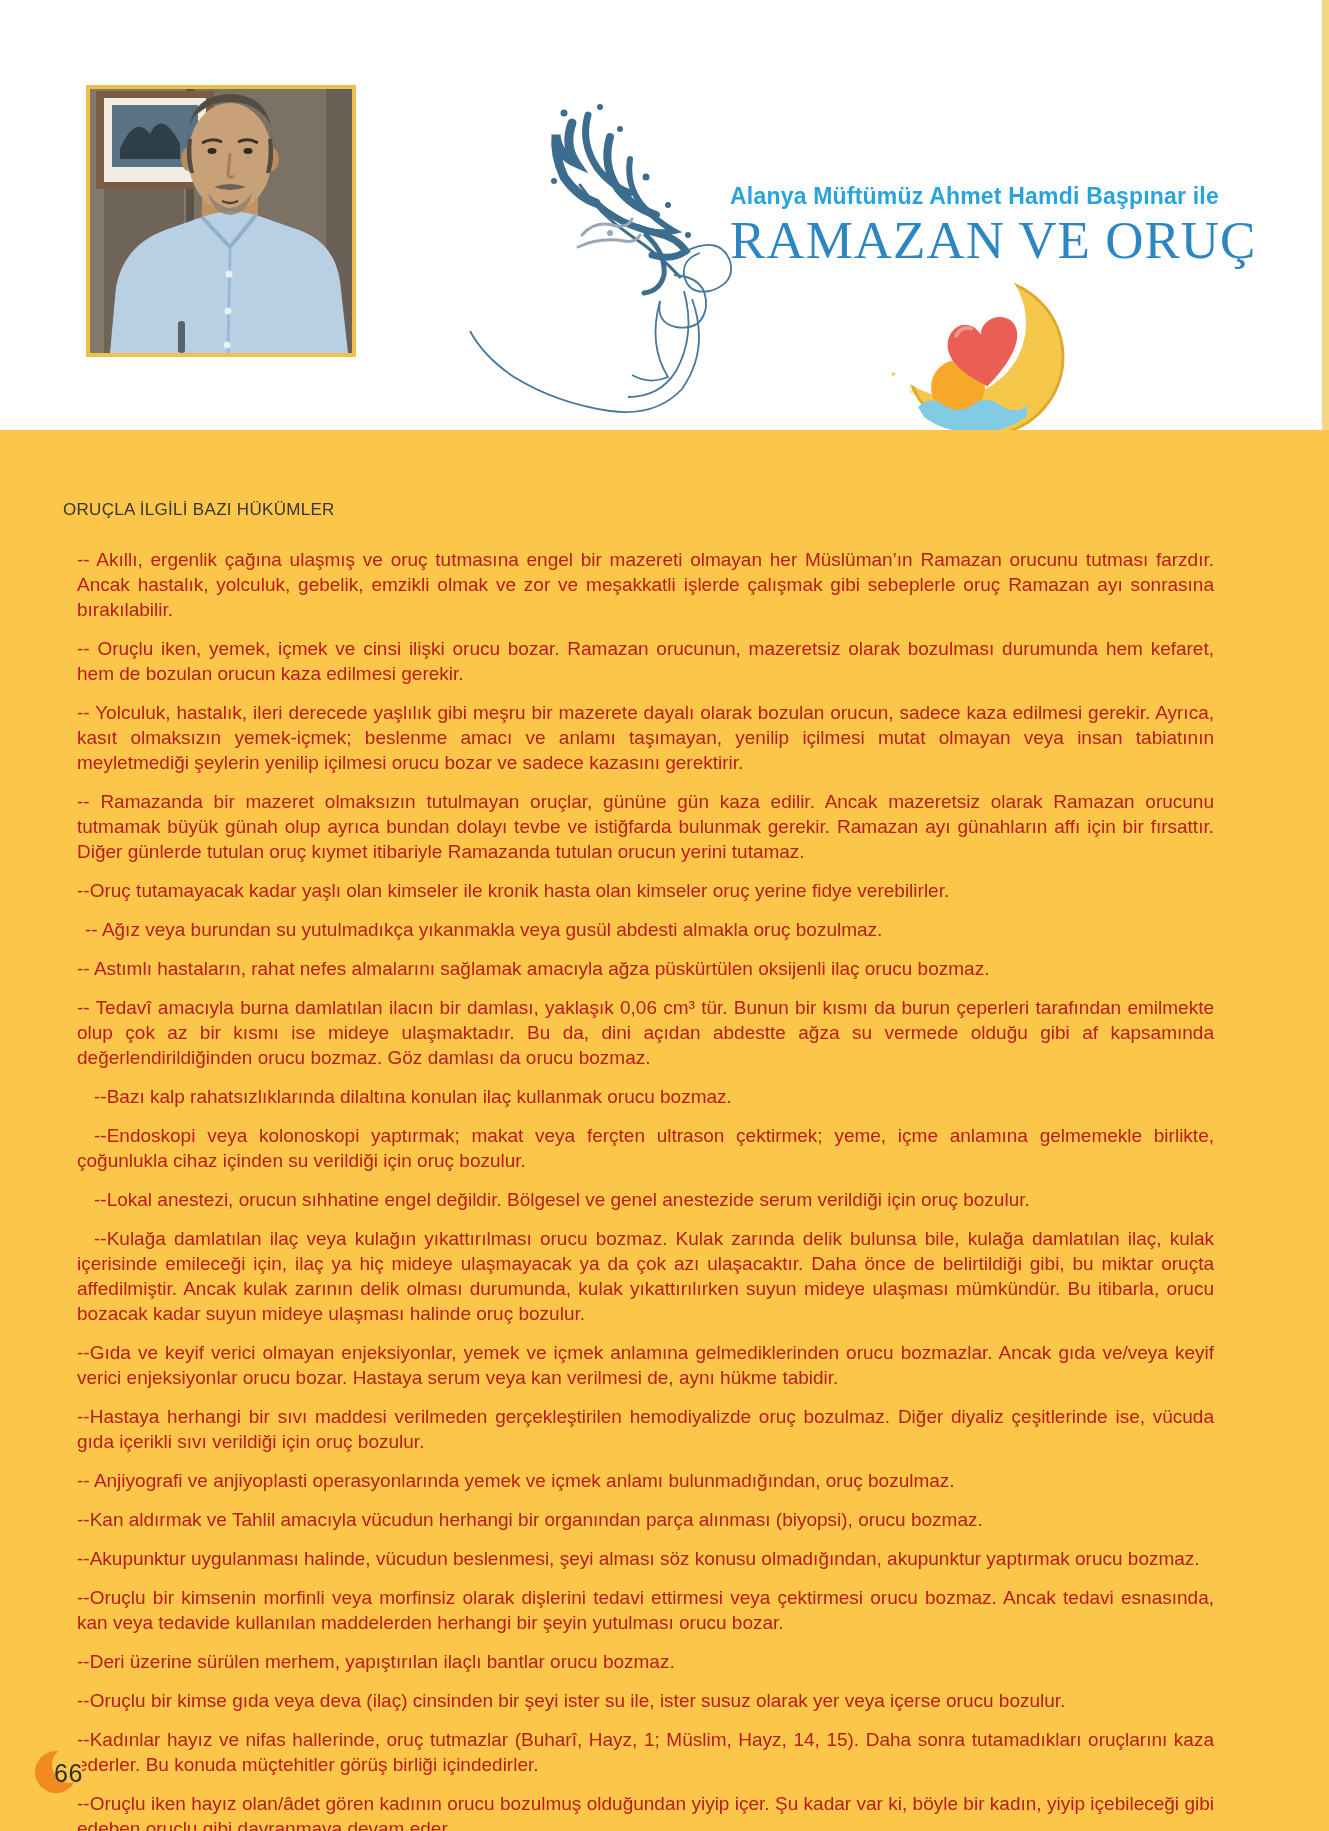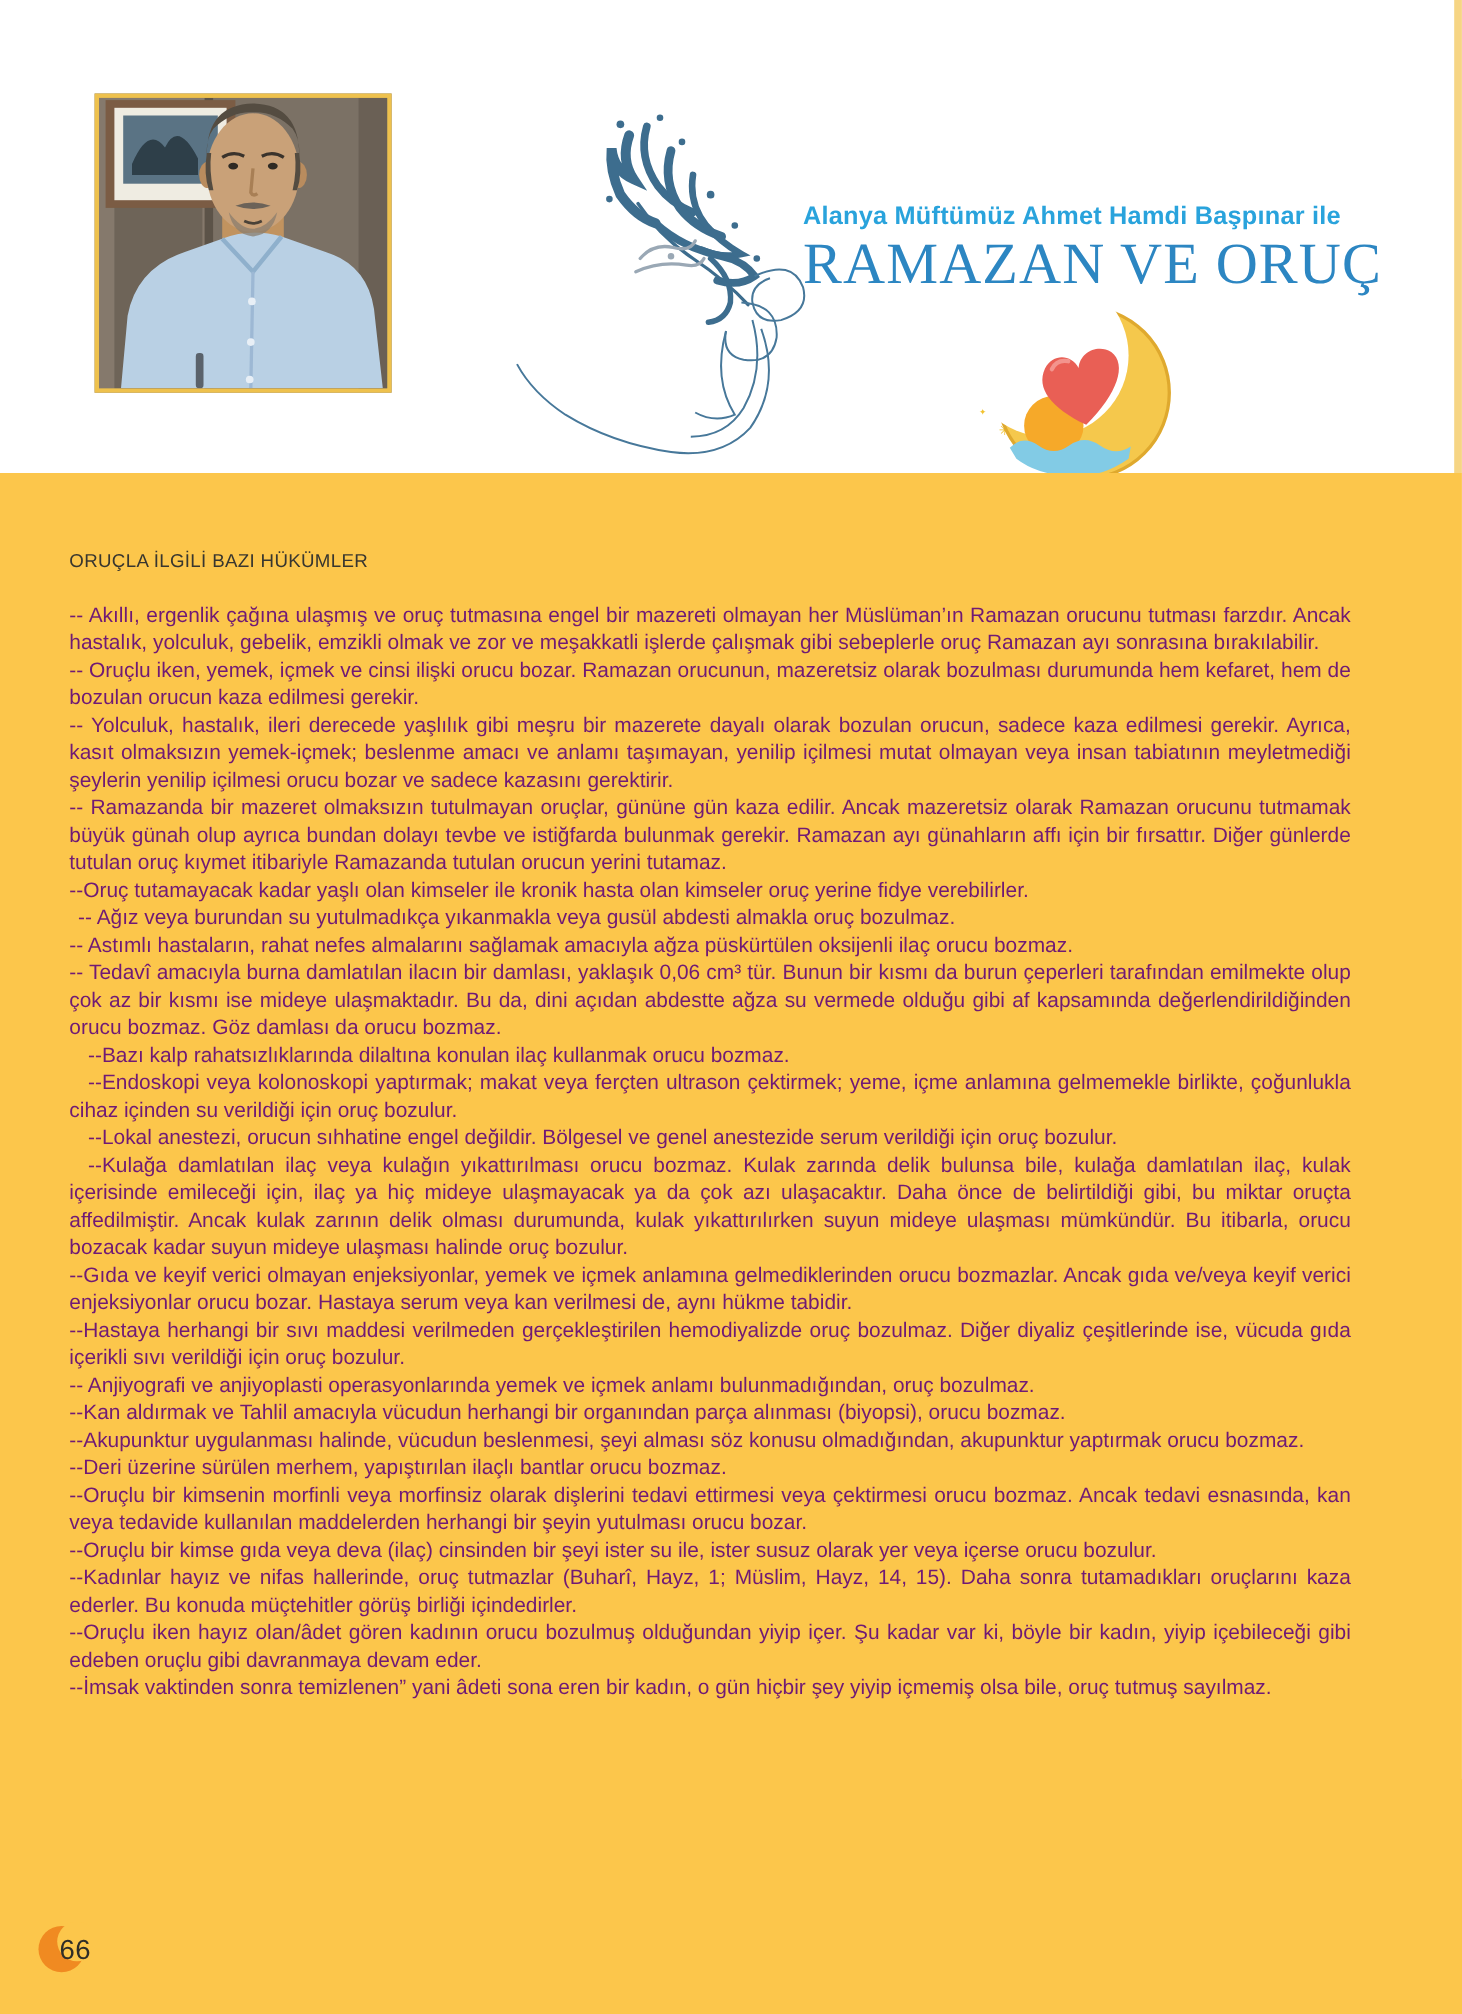--- a/index.html
+++ b/index.html
@@ -44,21 +44,21 @@
     background:#fcc64b;
     box-sizing:border-box;
     padding:70px 63px 0 63px;
   }
   .section-heading{
     font-size:17px;font-weight:normal;color:#38362f;
     margin:0 0 27px 0;letter-spacing:0.3px;
   }
   .body-text{width:1165px;}
   .para{
-    margin:0;font-size:19px;line-height:25px;color:#701a75;
+    margin:14px;font-size:19px;line-height:25px;color:#b91c1c;
     text-align:justify;
   }
   .para.ind1{text-indent:8px;}
   .para.ind2{text-indent:17px;}
   
   .pagenum-wrap{position:absolute;left:34px;top:1748px;width:110px;height:52px;}
   .pagenum-crescent{position:absolute;left:0;top:0;width:48px;height:48px;}
   .pagenum{
     position:absolute;left:20px;top:11px;
     font-size:25px;color:#2f2d28;letter-spacing:0.5px;
@@ -197,22 +197,22 @@
         <p class="para">-- Tedavî amacıyla burna damlatılan ilacın bir damlası, yaklaşık 0,06 cm³ tür. Bunun bir kısmı da burun çeperleri tarafından emilmekte olup çok az bir kısmı ise mideye ulaşmaktadır. Bu da, dini açıdan abdestte ağza su vermede olduğu gibi af kapsamında değerlendirildiğinden orucu bozmaz. Göz damlası da orucu bozmaz.</p>
         <p class="para ind2">--Bazı kalp rahatsızlıklarında dilaltına konulan ilaç kullanmak orucu bozmaz.</p>
         <p class="para ind2">--Endoskopi veya kolonoskopi yaptırmak; makat veya ferçten ultrason çektirmek; yeme, içme anlamına gelmemekle birlikte, çoğunlukla cihaz içinden su verildiği için oruç bozulur.</p>
         <p class="para ind2">--Lokal anestezi, orucun sıhhatine engel değildir. Bölgesel ve genel anestezide serum verildiği için oruç bozulur.</p>
         <p class="para ind2">--Kulağa damlatılan ilaç veya kulağın yıkattırılması orucu bozmaz. Kulak zarında delik bulunsa bile, kulağa damlatılan ilaç, kulak içerisinde emileceği için, ilaç ya hiç mideye ulaşmayacak ya da çok azı ulaşacaktır. Daha önce de belirtildiği gibi, bu miktar oruçta affedilmiştir. Ancak kulak zarının delik olması durumunda, kulak yıkattırılırken suyun mideye ulaşması mümkündür. Bu itibarla, orucu bozacak kadar suyun mideye ulaşması halinde oruç bozulur.</p>
         <p class="para">--Gıda ve keyif verici olmayan enjeksiyonlar, yemek ve içmek anlamına gelmediklerinden orucu bozmazlar. Ancak gıda ve/veya keyif verici enjeksiyonlar orucu bozar. Hastaya serum veya kan verilmesi de, aynı hükme tabidir.</p>
         <p class="para">--Hastaya herhangi bir sıvı maddesi verilmeden gerçekleştirilen hemodiyalizde oruç bozulmaz. Diğer diyaliz çeşitlerinde ise, vücuda gıda içerikli sıvı verildiği için oruç bozulur.</p>
         <p class="para">-- Anjiyografi ve anjiyoplasti operasyonlarında yemek ve içmek anlamı bulunmadığından, oruç bozulmaz.</p>
         <p class="para">--Kan aldırmak ve Tahlil amacıyla vücudun herhangi bir organından parça alınması (biyopsi), orucu bozmaz.</p>
         <p class="para">--Akupunktur uygulanması halinde, vücudun beslenmesi, şeyi alması söz konusu olmadığından, akupunktur yaptırmak orucu bozmaz.</p>
+        <p class="para">--Oruçlu bir kimsenin morfinli veya morfinsiz olarak dişlerini tedavi ettirmesi veya çektirmesi orucu bozmaz. Ancak tedavi esnasında, kan veya tedavide kullanılan maddelerden herhangi bir şeyin yutulması orucu bozar.</p>
         <p class="para">--Deri üzerine sürülen merhem, yapıştırılan ilaçlı bantlar orucu bozmaz.</p>
-        <p class="para">--Oruçlu bir kimsenin morfinli veya morfinsiz olarak dişlerini tedavi ettirmesi veya çektirmesi orucu bozmaz. Ancak tedavi esnasında, kan veya tedavide kullanılan maddelerden herhangi bir şeyin yutulması orucu bozar.</p>
         <p class="para">--Oruçlu bir kimse gıda veya deva (ilaç) cinsinden bir şeyi ister su ile, ister susuz olarak yer veya içerse orucu bozulur.</p>
         <p class="para">--Kadınlar hayız ve nifas hallerinde, oruç tutmazlar (Buharî, Hayz, 1; Müslim, Hayz, 14, 15). Daha sonra tutamadıkları oruçlarını kaza ederler. Bu konuda müçtehitler görüş birliği içindedirler.</p>
         <p class="para">--Oruçlu iken hayız olan/âdet gören kadının orucu bozulmuş olduğundan yiyip içer. Şu kadar var ki, böyle bir kadın, yiyip içebileceği gibi edeben oruçlu gibi davranmaya devam eder.</p>
         <p class="para">--İmsak vaktinden sonra temizlenen” yani âdeti sona eren bir kadın, o gün hiçbir şey yiyip içmemiş olsa bile, oruç tutmuş sayılmaz.</p>
       </div>
   </div>
 
   <div class="pagenum-wrap">
     <svg class="pagenum-crescent" viewBox="0 0 48 48">
       <circle cx="22" cy="24" r="21" fill="#f08a21"></circle>

